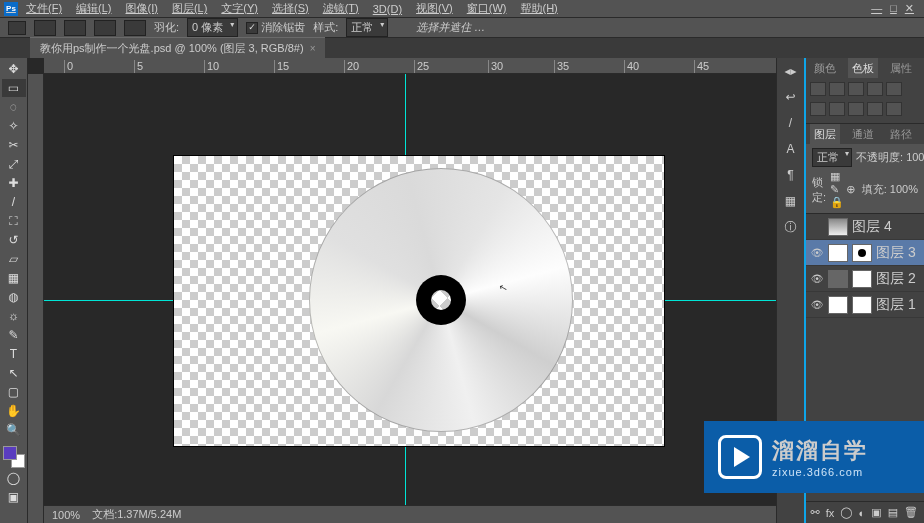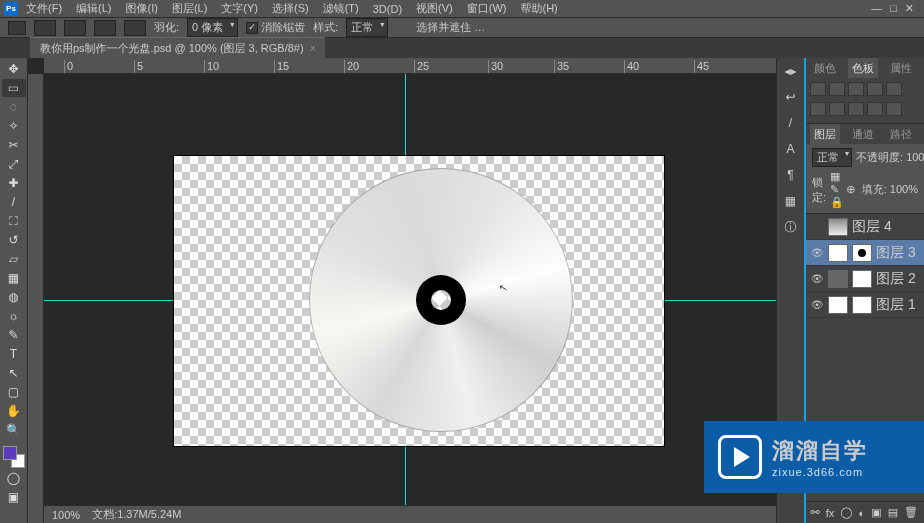--- a/index.html
+++ b/index.html
@@ -1,19 +1,19 @@
 <!DOCTYPE html>
 <html><head>
 <meta charset="utf-8">
 <style>
 * { margin:0; padding:0; box-sizing:border-box; font-family:"Microsoft YaHei",Arial,sans-serif; font-size:11px; color:#ccc; user-select:none; }
 body { background:#535353; width:924px; height:523px; overflow:hidden; position:relative; }
 
 
-.menubar { height:18px; background:#535353; display:flex; align-items:center; padding:0 4px; gap:2px; border-bottom:1px solid #2a2a2a; }
+.menubar { height:18px; background:#535353; display:flex; align-items:center; padding:0 4px; gap:2px; border-bottom:1px solid #2a2a2a;text-decoration:underline; }
 .menubar .ps-icon { width:14px; height:14px; background:#0a6cc9; display:flex; align-items:center; justify-content:center; font-size:8px; font-weight:bold; color:#fff; }
 .menubar .mi { padding:2px 6px; cursor:pointer; }
 .win-ctrl { margin-left:auto; display:flex; gap:8px; padding-right:6px; color:#aaa; font-size:10px; }
 
 
 .optbar { height:20px; background:#535353; display:flex; align-items:center; gap:8px; padding:0 8px; border-bottom:1px solid #2a2a2a; font-size:10px; }
 .optbar .sw { width:22px; height:16px; background:#3a3a3a; border:1px solid #222; }
 .optbar .chk { width:12px; height:12px; background:#3a3a3a; border:1px solid #222; display:inline-block; vertical-align:middle; margin-right:3px; position:relative; }
 .optbar .chk::after{content:"✓"; position:absolute; left:1px; top:-1px; font-size:9px; color:#ddd;}
 .optbar .dd { background:#3a3a3a; border:1px solid #222; padding:1px 14px 1px 4px; position:relative; }
@@ -129,21 +129,21 @@
   <div class="tool-ic"></div>
   <div class="sw"></div>
   <div class="sw"></div>
   <div class="sw"></div>
   <div class="sw"></div>
   <span>羽化:</span>
   <span class="dd">0 像素</span>
   <span><span class="chk"></span><span>消除锯齿</span></span>
   <span>样式:</span>
   <span class="dd">正常</span>
-  <span style="margin-left:20px;">选择并遮住 …</span>
+  <span style="margin-left:20px;font-style:italic;">选择并遮住 …</span>
 </div>
 
 <div class="tabstrip">
   <div class="doctab">
     <span>教你用ps制作一个光盘.psd @ 100% (图层 3, RGB/8#)</span>
     <span class="x">×</span>
   </div>
 </div>
 
 <div class="workspace">

